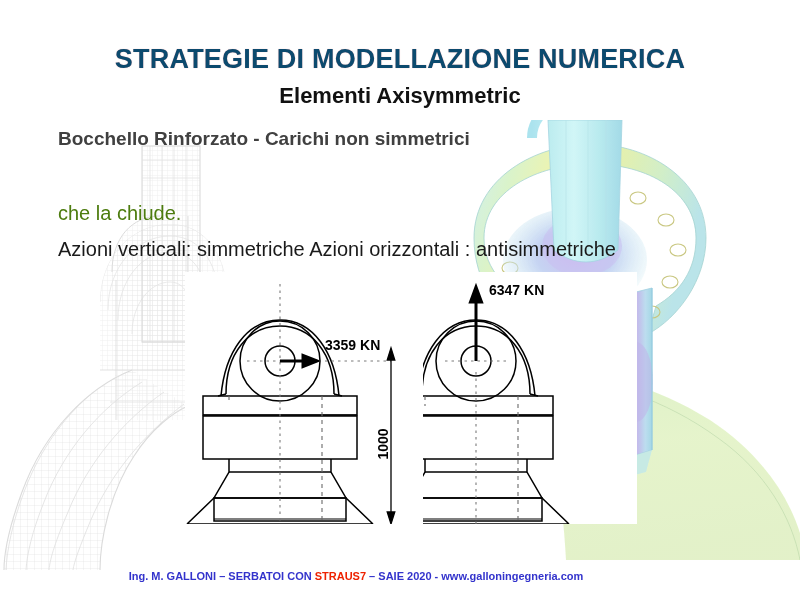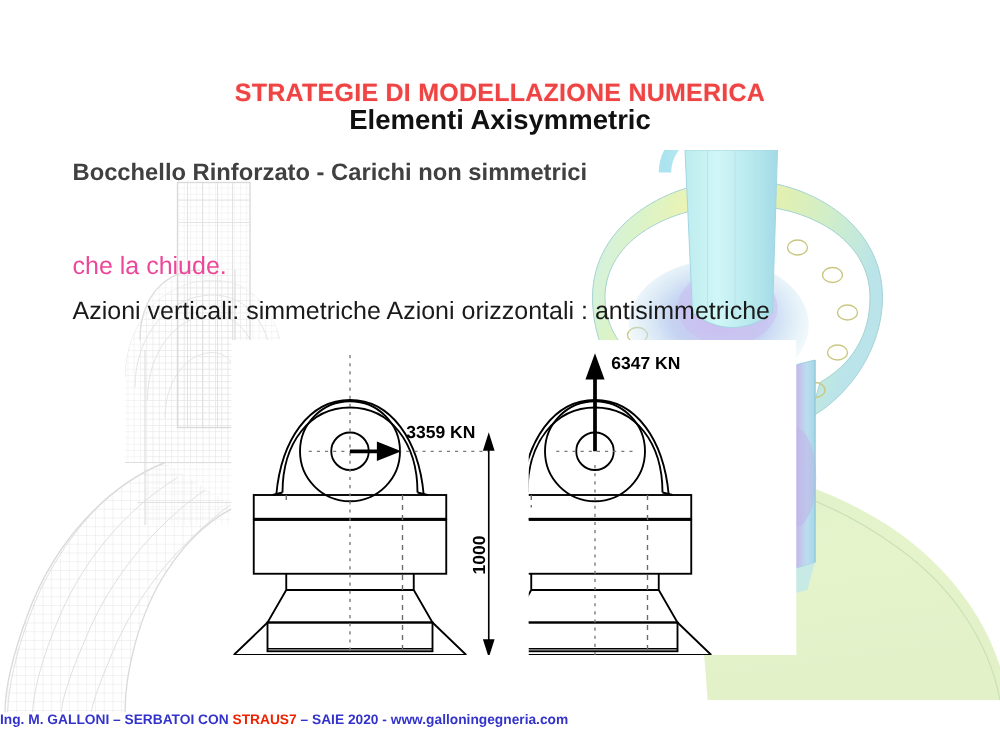--- a/index.html
+++ b/index.html
@@ -15,49 +15,48 @@
 
   
   .bg-layer { position:absolute; pointer-events:none; }
   #fea-mesh-left  { left:-8px;  top:120px;  width:300px; height:450px; opacity:.55; }
   #fea-contour-right { left:470px; top:120px; width:340px; height:440px; opacity:.95; }
 
   
   #title {
     position:absolute; top:44px; left:0; width:800px;
     text-align:center;
-    font-size:20px; font-weight:bold; letter-spacing:.2px;
-    color:#ef4444;
+    font-size:27px; font-weight:bold; letter-spacing:.2px;
+    color:#0c4a6e;
     text-shadow:0 0 1px rgba(238,17,17,.35);
-    margin-top:20px;
   }
   #subtitle {
     position:absolute; top:83px; left:0; width:800px;
     text-align:center;
     font-size:22px; font-weight:bold; color:#111111;
   }
   #bullet-heading {
     position:absolute; top:128px; left:58px;
     font-size:19px; font-weight:bold; color:#404040;
   }
   #para-line-1 {
     position:absolute; top:170px; left:58px;
     font-size:20px; color:#1a1a1a; white-space:nowrap;
   }
   #para-line-2 {
     position:absolute; top:202px; left:58px;
-    font-size:20px; color:#ec4899;
+    font-size:20px; color:#4d7c0f;
   }
   #actions-line {
     position:absolute; top:238px; left:58px;
     font-size:20px; color:#1a1a1a; white-space:nowrap;
   }
   #footer {
     position:absolute; bottom:18px; left:0; width:712px;
-    font-size:11px; font-weight:bold;
+    text-align:center; font-size:11px; font-weight:bold;
     color:#3333cc;
   }
   #footer .hl { color:#ee2200; }
 
   
   #drawings-panel {
     position:absolute; left:185px; top:272px;
     width:452px; height:252px;
     background:#ffffff;
   }

